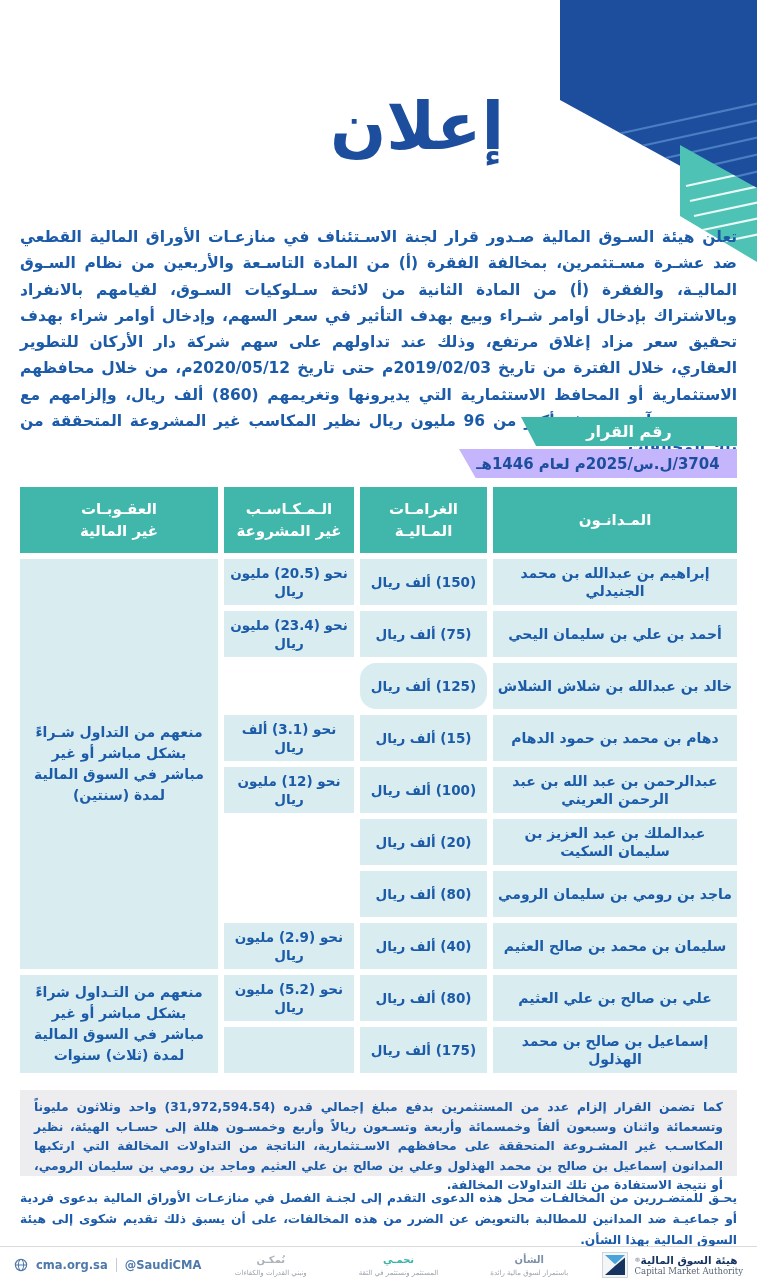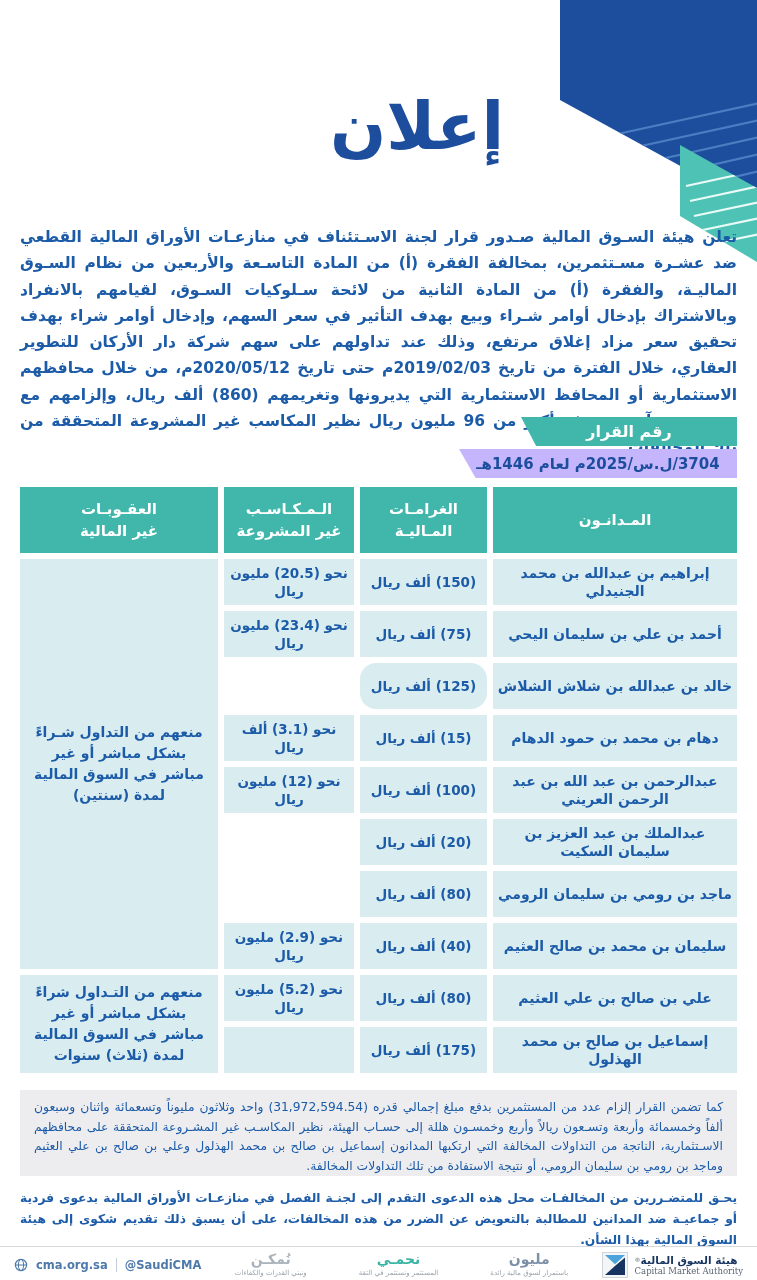--- a/index.html
+++ b/index.html
@@ -56,21 +56,21 @@
     display:flex; align-items:center; justify-content:center; text-align:center;
     line-height:18px; padding:2px 4px;
   }
   .td.name  { font-size:14px; }
   .td.money { font-size:13.5px; }
   .td.blank { background:transparent; }
   .td.penalty { font-size:14px; line-height:21px; padding:6px 14px; }
   
   .note-box {
     position:absolute; top:1090px; right:20px; width:717px; height:86px;
-    background:#ededef; color:#1c5ba8; font-size:12.3px; font-weight:normal;
+    background:#ededef; color:#1c5ba8; font-size:12.3px; font-weight:bold;
     line-height:19.5px; text-align:justify; text-align-last:right;
     padding:8px 14px;
   }
   .note-plain {
     position:absolute; top:1188px; right:20px; width:717px;
     color:#1c5ba8; font-size:12.3px; font-weight:bold; line-height:21px;
     text-align:justify; text-align-last:right;
   }
   
   .bottom-divider { position:absolute; top:1246px; right:0; width:757px; height:1px; background:#d9dadc; }
@@ -79,21 +79,21 @@
     display:flex; align-items:center; justify-content:space-between;
     padding:0 14px;
   }
   .brand { display:flex; align-items:center; gap:7px; }
   .brand-text { text-align:left; direction:rtl; }
   .brand-ar { color:#16345f; font-size:10.5px; font-weight:bold; line-height:12px; }
   .brand-reg { font-size:6px; vertical-align:top; color:#8a93a0; }
   .brand-en { color:#5a6572; font-size:8.5px; font-family:"DejaVu Serif", serif; line-height:10px; direction:ltr;text-align:center; }
   .slogans { display:flex; gap:52px; align-items:flex-start; }
   .slogan { text-align:center; }
-  .slogan-word { font-size:14px; font-weight:bold; line-height:15px; }
+  .slogan-word { font-size:10px; font-weight:bold; line-height:15px; }
   .slogan-tag { font-size:7px; color:#9aa3ac; margin-top:2px; }
   .w-develop { color:#7d90a8; }
   .w-protect { color:#3bb4a6; }
   .w-enable  { color:#aab2ba; }
   .links { display:flex; align-items:center; gap:8px; direction:ltr; }
   .link { color:#4d79ab; font-size:11.5px; font-weight:bold; text-decoration:none; }
   .link-sep { width:1px; height:14px; background:#c3cdd8; }
 </style>
 </head>
 <body>
@@ -204,21 +204,21 @@
       </div>
       <svg width="26" height="26" viewBox="0 0 26 26">
         <rect x="0.5" y="0.5" width="25" height="25" fill="#f4f5f6" stroke="#c9ced4" stroke-width="0.8"></rect>
         <polygon points="3,3 23,3 13,12.2" fill="#4aa3da"></polygon>
         <polygon points="3,23 23,23 23,5.5 13.8,13.2" fill="#16345f"></polygon>
       </svg>
     </div>
 
     <div class="slogans">
       <div class="slogan">
-        <div class="slogan-word w-develop">مليون</div>
+        <div class="slogan-word w-develop">الشأن</div>
         <div class="slogan-tag">باستمرار لسوق مالية رائدة</div>
       </div>
       <div class="slogan">
         <div class="slogan-word w-protect">نحمـي</div>
         <div class="slogan-tag">المستثمر ونستثمر في الثقة</div>
       </div>
       <div class="slogan">
         <div class="slogan-word w-enable">نُمكـن</div>
         <div class="slogan-tag">ونبني القدرات والكفاءات</div>
       </div>

